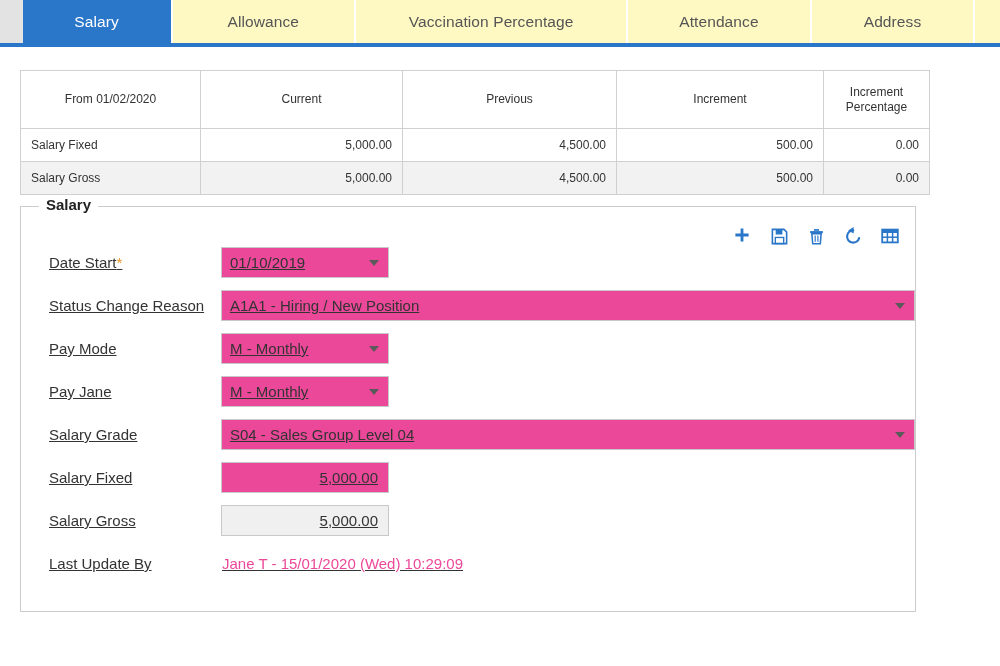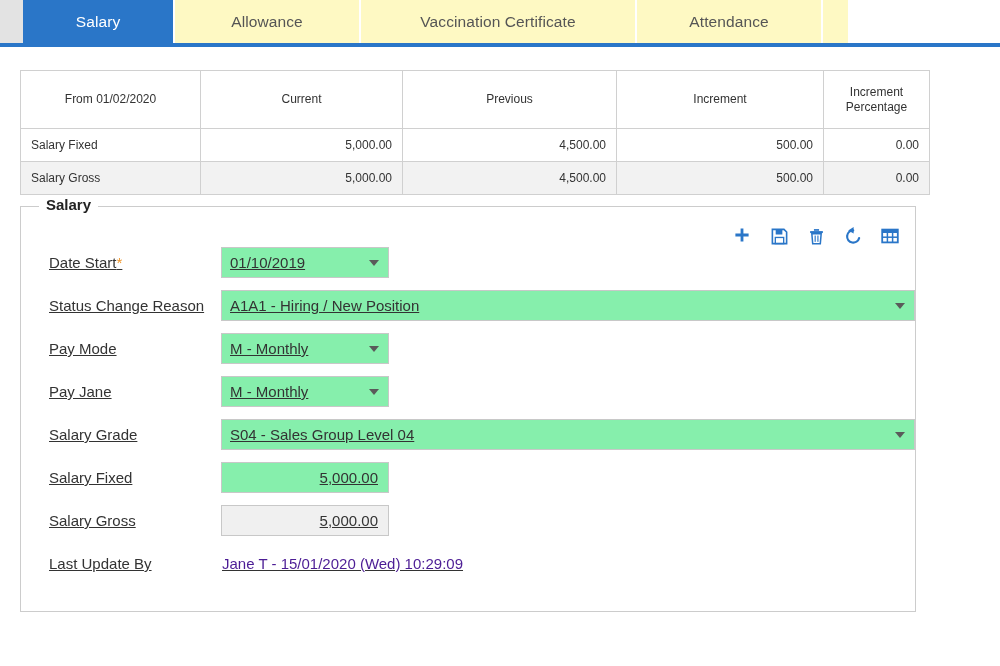--- a/index.html
+++ b/index.html
@@ -170,21 +170,21 @@
   .req {
     color: #f0962a;
     font-size: 15px;
   }
 
   .ctl {
     position: relative;
     box-sizing: border-box;
     height: 31px;
     border: 1px solid #c8c8c8;
-    background: #86efac;
+    background: #ec4899;
     font-size: 15px;
     color: #333333;
     display: flex;
     align-items: center;
     padding: 0 8px;
   }
   .ctl.sm { width: 168px; }
   .ctl.lg { width: 712px; }
   .ctl.num {
     width: 168px;
@@ -200,41 +200,44 @@
     top: 50%;
     transform: translateY(-50%);
     width: 0;
     height: 0;
     border-left: 5px solid transparent;
     border-right: 5px solid transparent;
     border-top: 6px solid #5a5a5a;
   }
   .plain-text {
     font-size: 15px;
-    color: #4c1d95;
+    color: #ec4899;
     padding-left: 1px;
   }
 </style>
 </head>
 <body>
 
 <div class="tabbar">
   <div class="tabs">
     <div class="tab spacer-left" style="width:23px"></div>
     <div class="tab active" style="width:152px">
       <span>Salary</span>
     </div>
     <div class="tab" style="width:186px">
       <span>Allowance</span>
     </div>
     <div class="tab" style="width:276px">
-      <span>Vaccination Certificate</span>
+      <span>Vaccination Percentage</span>
     </div>
     <div class="tab" style="width:186px">
       <span>Attendance</span>
+    </div>
+    <div class="tab" style="width:166px">
+      <span>Address</span>
     </div>
     <div class="tab" style="width:25px;border-right:none"></div>
   </div>
   <div class="tab-underline"></div>
 </div>
 
 <table class="cmp-table">
   <thead>
     <tr>
       <th class="h-left" style="width:180px">From 01/02/2020</th>

